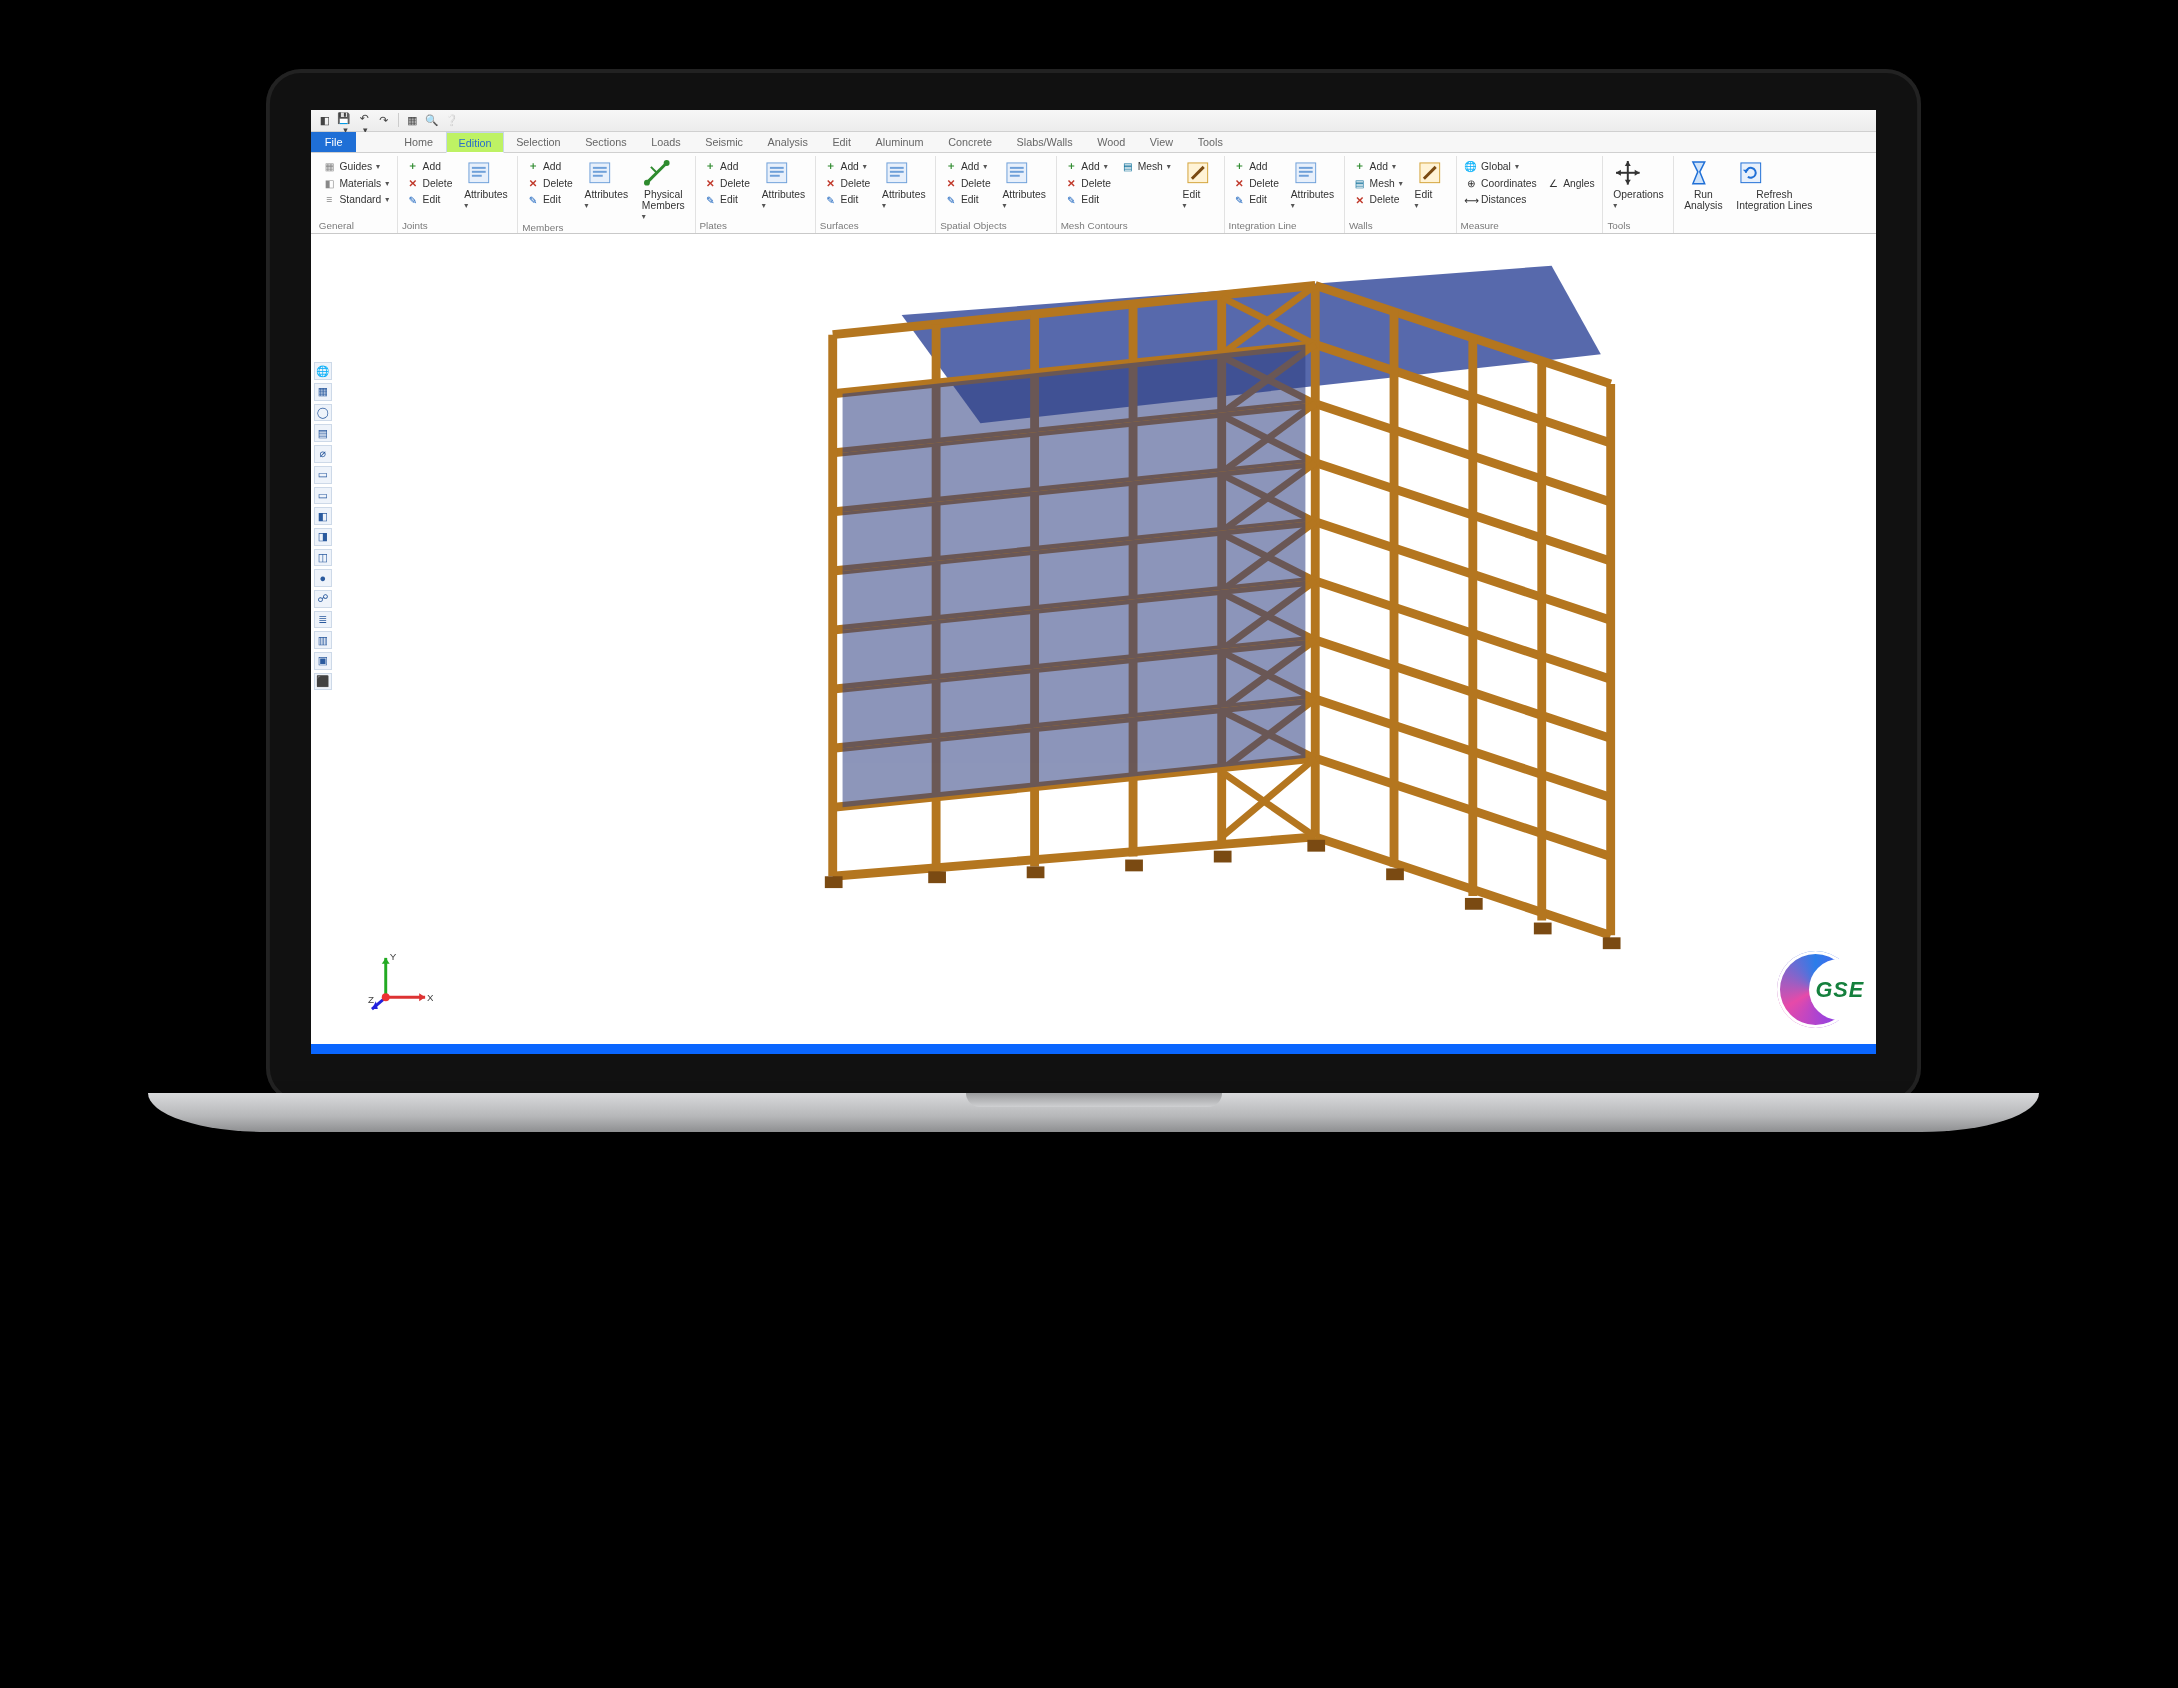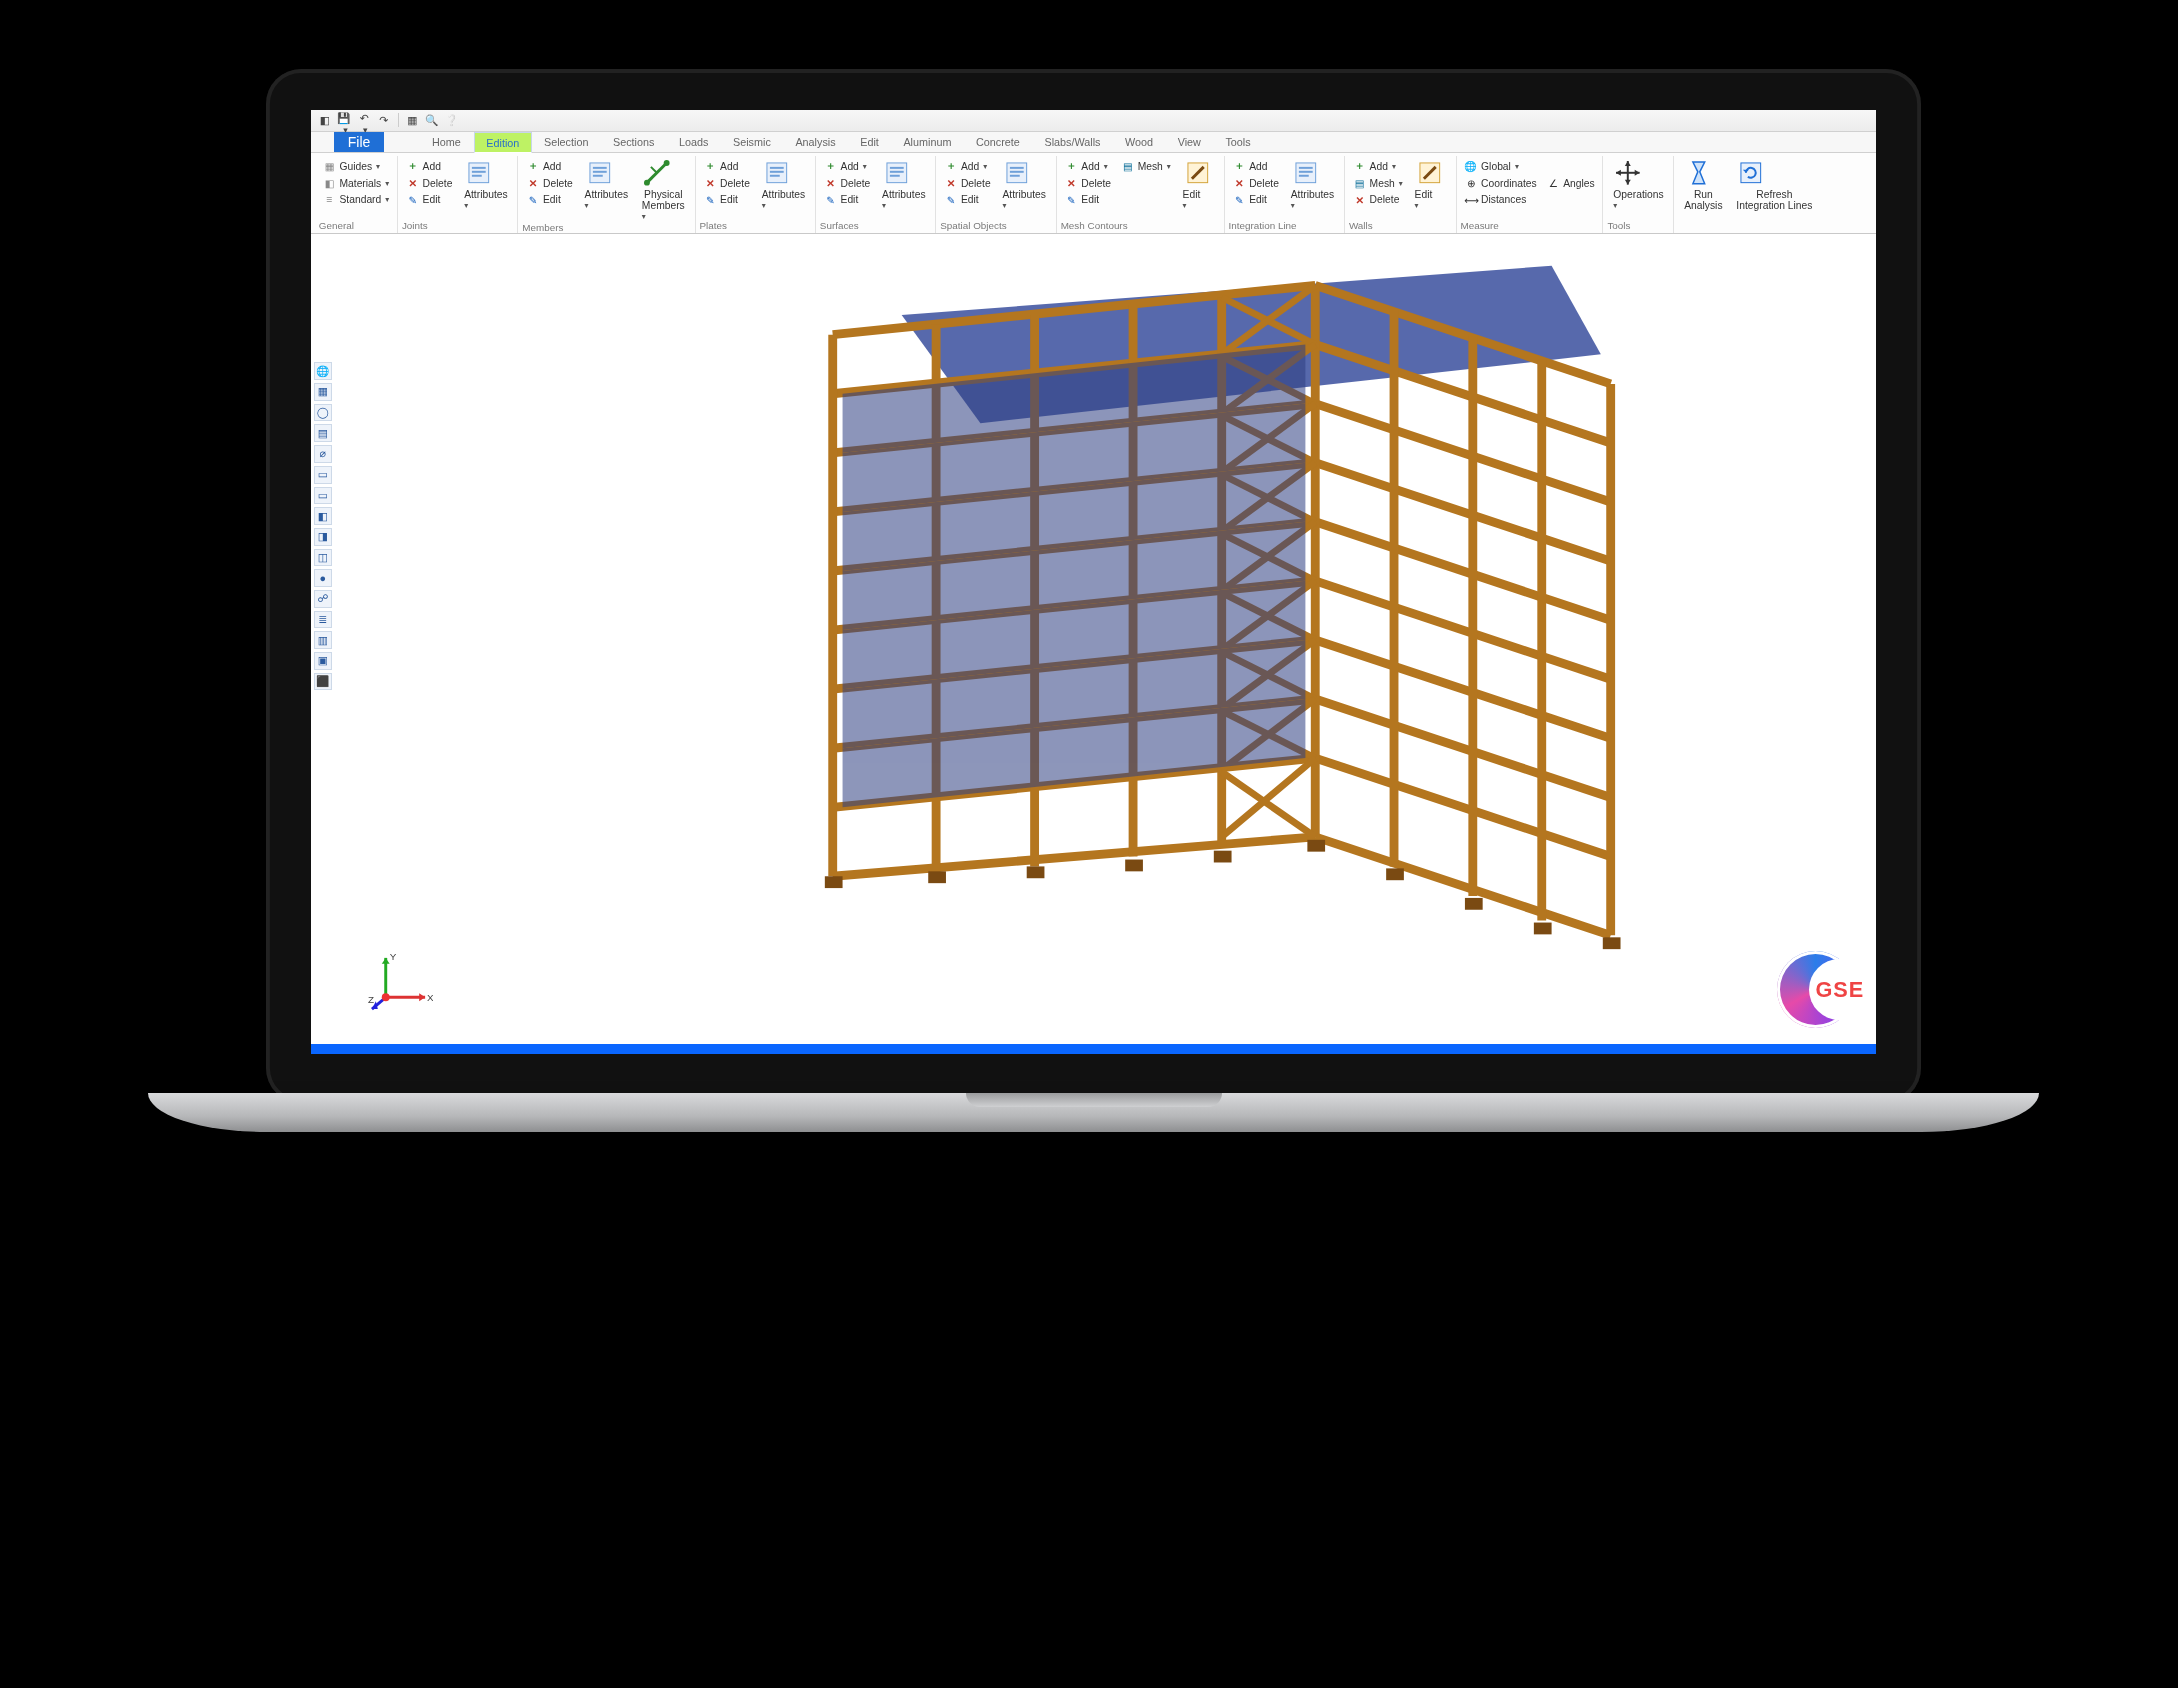--- a/index.html
+++ b/index.html
@@ -80,22 +80,21 @@
     display:flex;
     align-items:stretch;
     font-size:10.8px;
     color:#666;
   }
   .tab-file{
     background:#1f6fd6;
     color:#fff;
     padding:0 13.8px;
     display:flex;align-items:center;
-    font-size:14px;
-    margin-left:23px;
+    font-size:11px;
   }
   .tab{
     padding:0 11.8px;
     display:flex;align-items:center;
     border-right:1px solid transparent;
     cursor:default;
   }
   .tab.active{
     background:#bef264;
     color:#2a6fc9;
@@ -202,21 +201,21 @@
     right:21.7px;
     bottom:25.6px;
     width:77px;height:77px;border-radius:50%;
     background:conic-gradient(#2b7de9,#7b3ff2,#e64aa9,#2b7de9);
     display:grid;place-items:center;
     box-shadow:0 0 0 3px #fff inset;
   }
   .logo span{
     width:61px;height:61px;border-radius:50%;
     background:#fff;display:grid;place-items:center;
-    color:#ef4444;font-weight:700;font-size:21.7px;
+    color:#15803d;font-weight:700;font-size:21.7px;font-style:italic;
     letter-spacing:1px;
     margin-left:32px;
   }
 
   
   .model{
     position:absolute;
     left:374px; top:11.8px;
     width:1034px; height:778px;
   }

